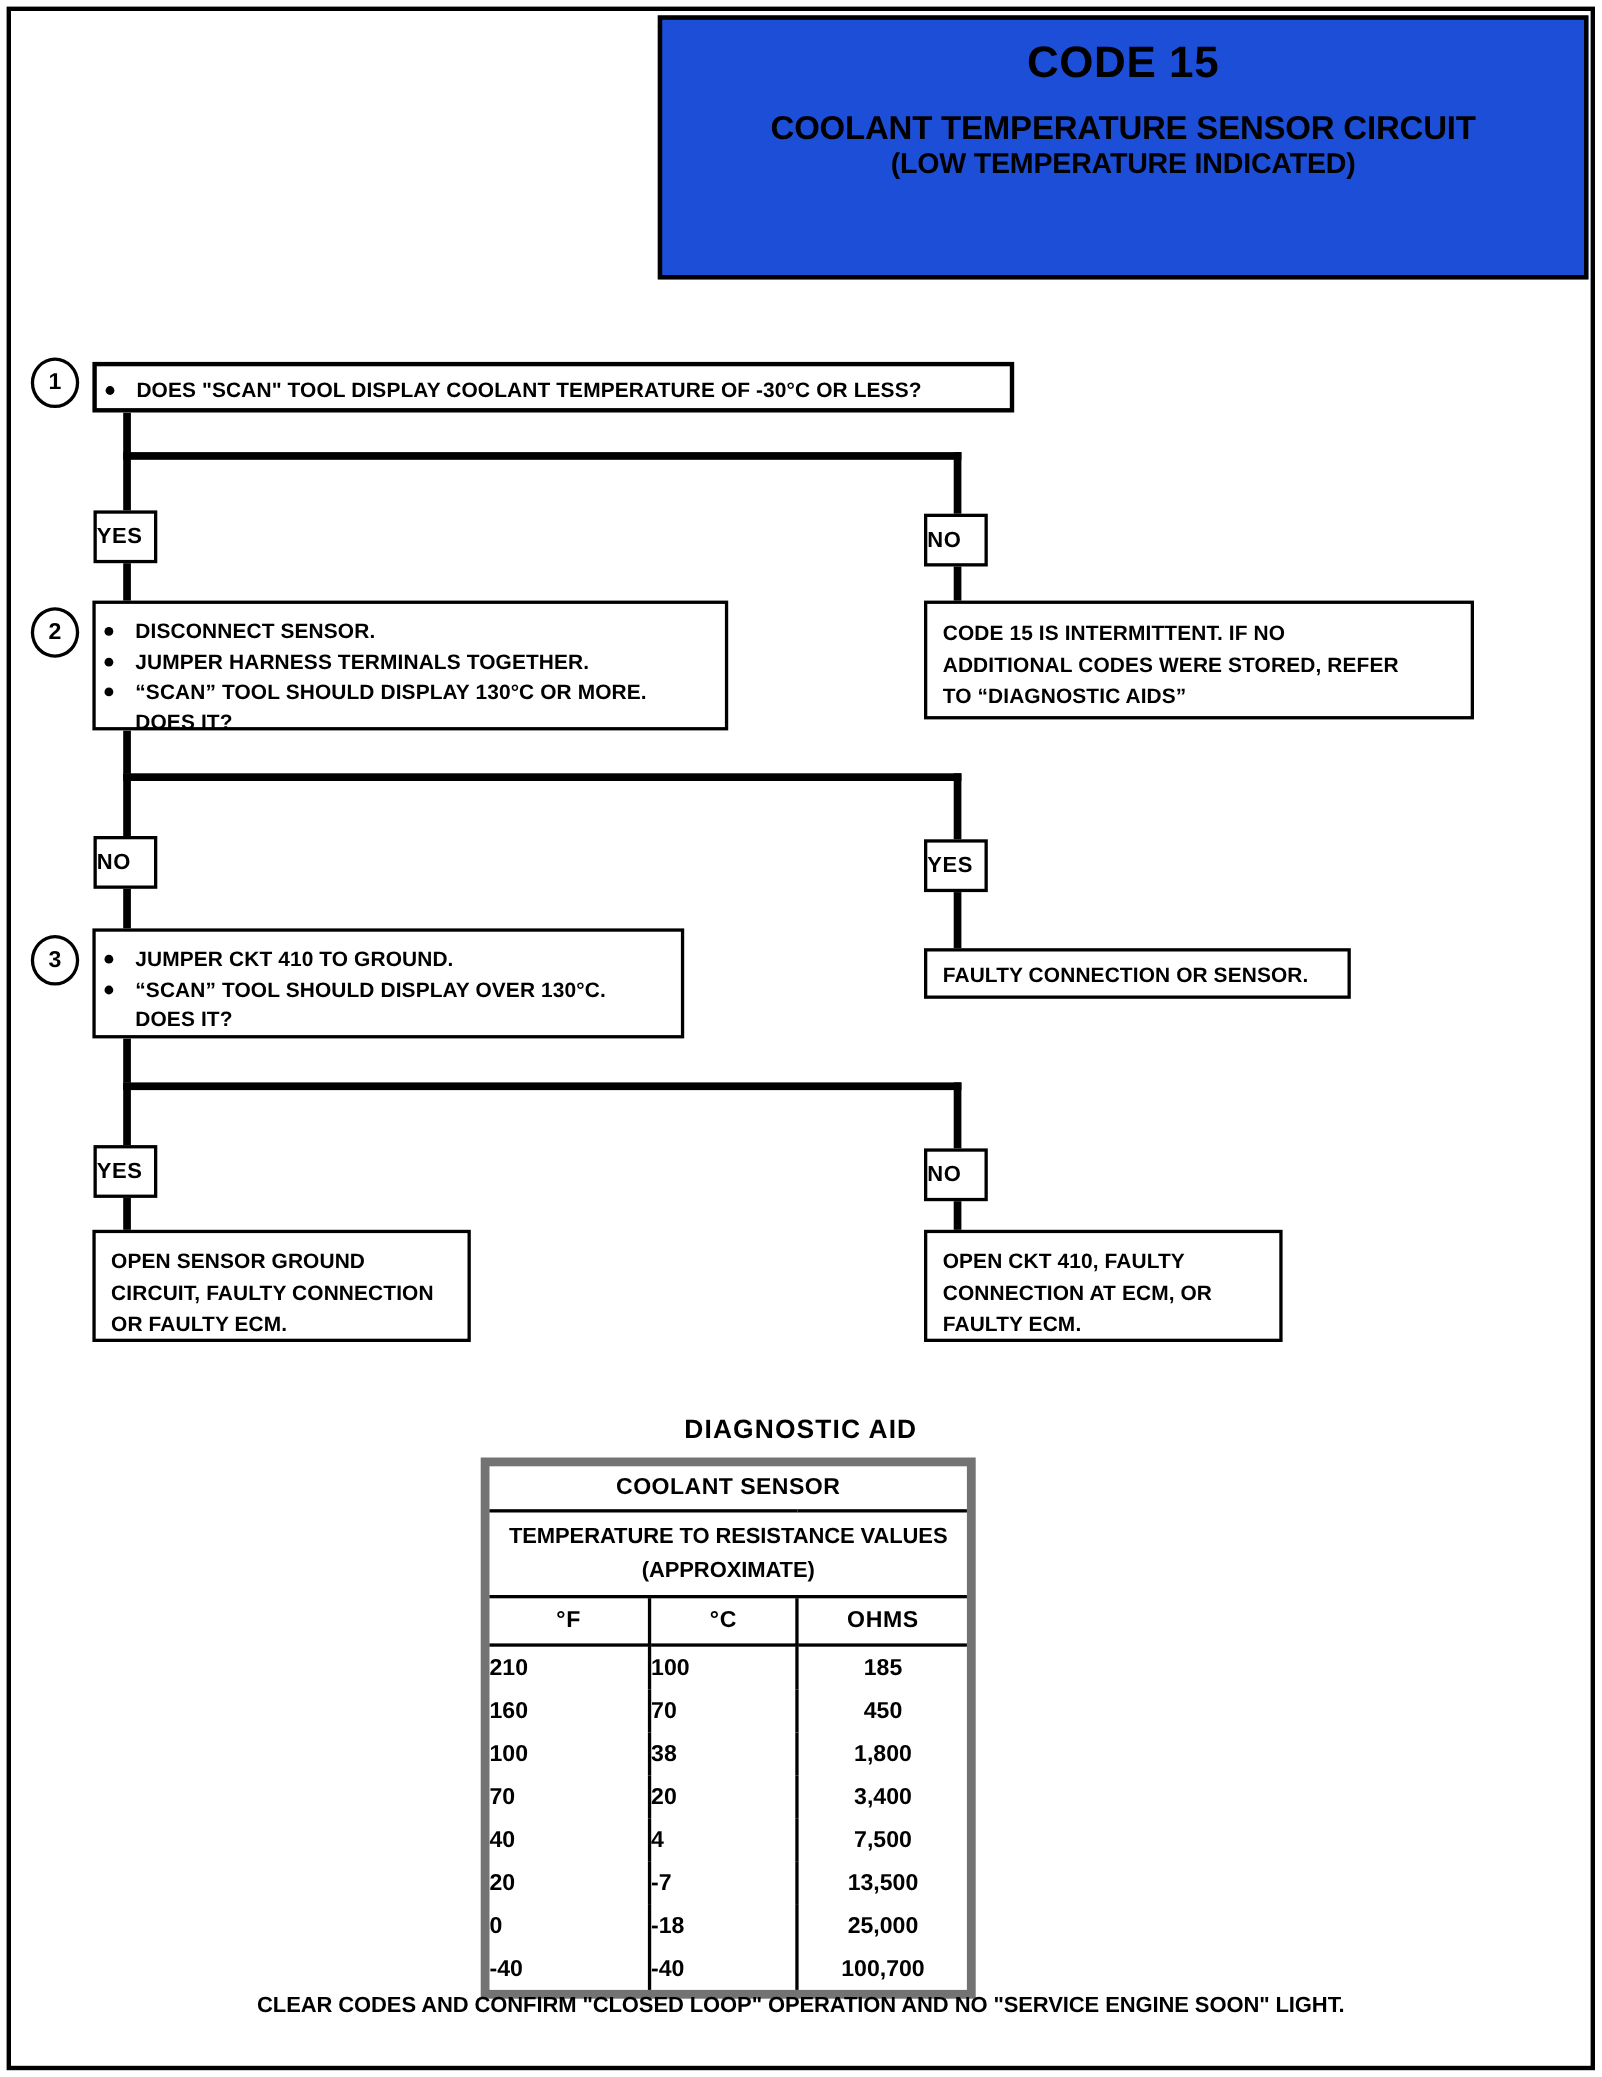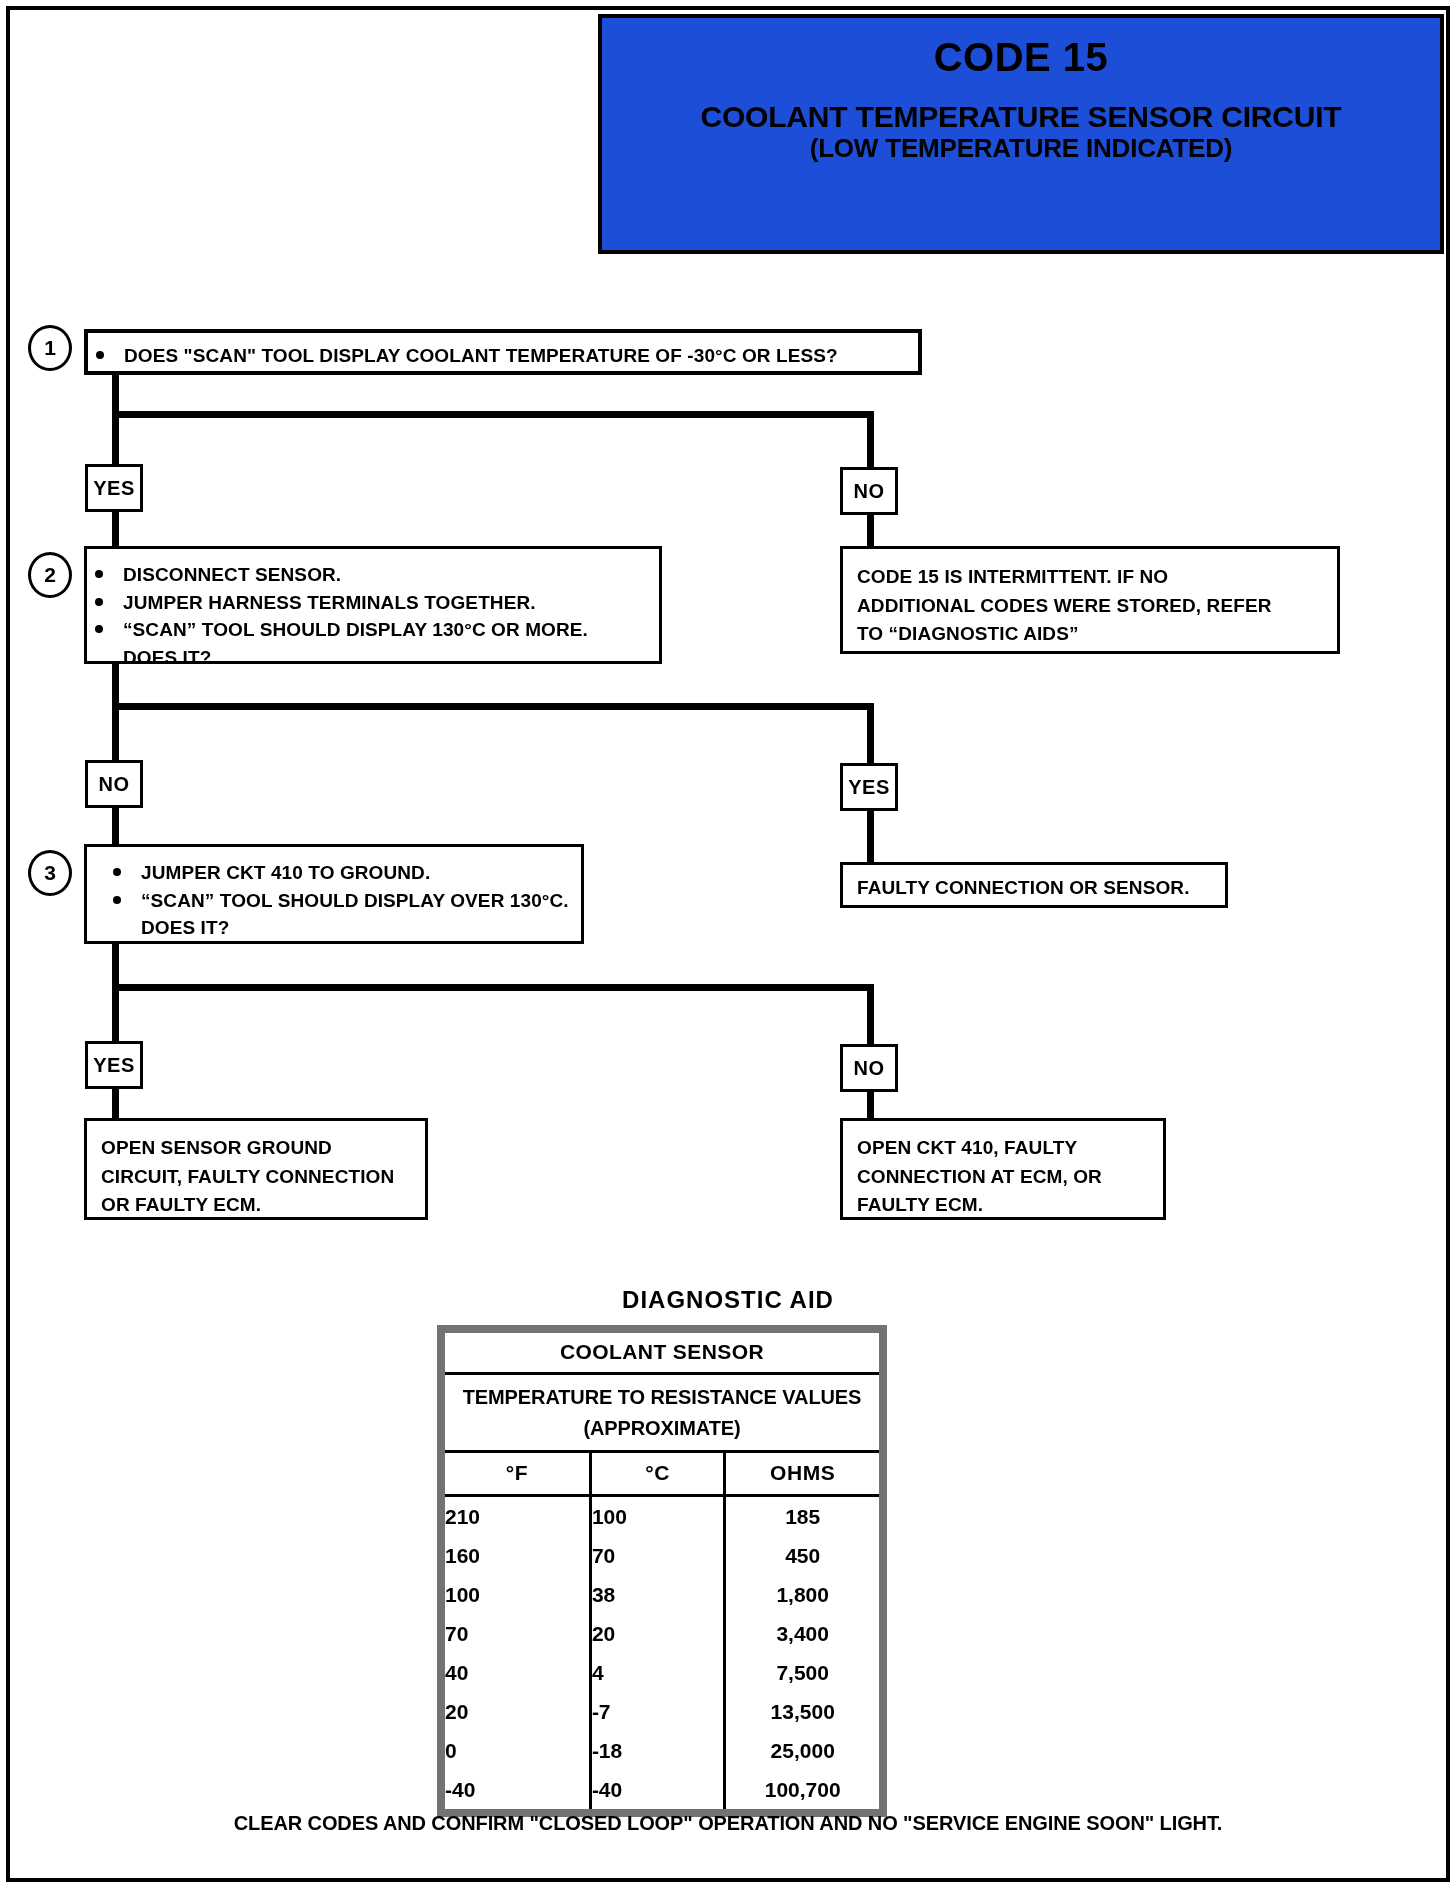--- a/index.html
+++ b/index.html
@@ -124,21 +124,21 @@
   
   .yn {
     position: absolute;
     width: 58px;
     height: 48px;
     border: 3px solid #000;
     box-sizing: border-box;
     background: #fff;
     font-size: 20px;
     font-weight: bold;
-    text-align: center;
+    text-align: left;
     line-height: 42px;
     letter-spacing: 0.5px;
     z-index: 5;
   }
 
   
   .ln {
     position: absolute;
     background: #000;
     z-index: 1;
@@ -270,21 +270,21 @@
   <div class="ln" style="left:112px; top:703px; width:7px; height:59px;"></div>
 
   <div class="yn" style="left:85px; top:760px;">NO</div>
   <div class="yn" style="left:840px; top:763px;">YES</div>
 
   <div class="ln" style="left:112px; top:806px; width:7px; height:40px;"></div>
   <div class="ln" style="left:867px; top:809px; width:7px; height:58px;"></div>
 
   <div class="step-num" style="left:28px; top:850px;">3</div>
 
-  <div class="fbox" style="left:84px; top:844px; width:500px; height:100px; padding:12px 10px 0 18px;">
+  <div class="fbox" style="left:84px; top:844px; width:538px; height:100px; padding:12px 10px 0 0;">
     <ul class="bullets">
       <li><span class="dot"></span><span>JUMPER CKT 410 TO GROUND.</span></li>
       <li><span class="dot"></span><span>“SCAN” TOOL SHOULD DISPLAY OVER 130°C.</span><span class="cont">DOES IT?</span></li>
     </ul>
   </div>
 
   <div class="fbox" style="left:840px; top:862px; width:388px; height:46px; padding:9px 0 18px 14px;">
     <div class="plaintext">
       <p>FAULTY CONNECTION OR SENSOR.</p>
     </div>

